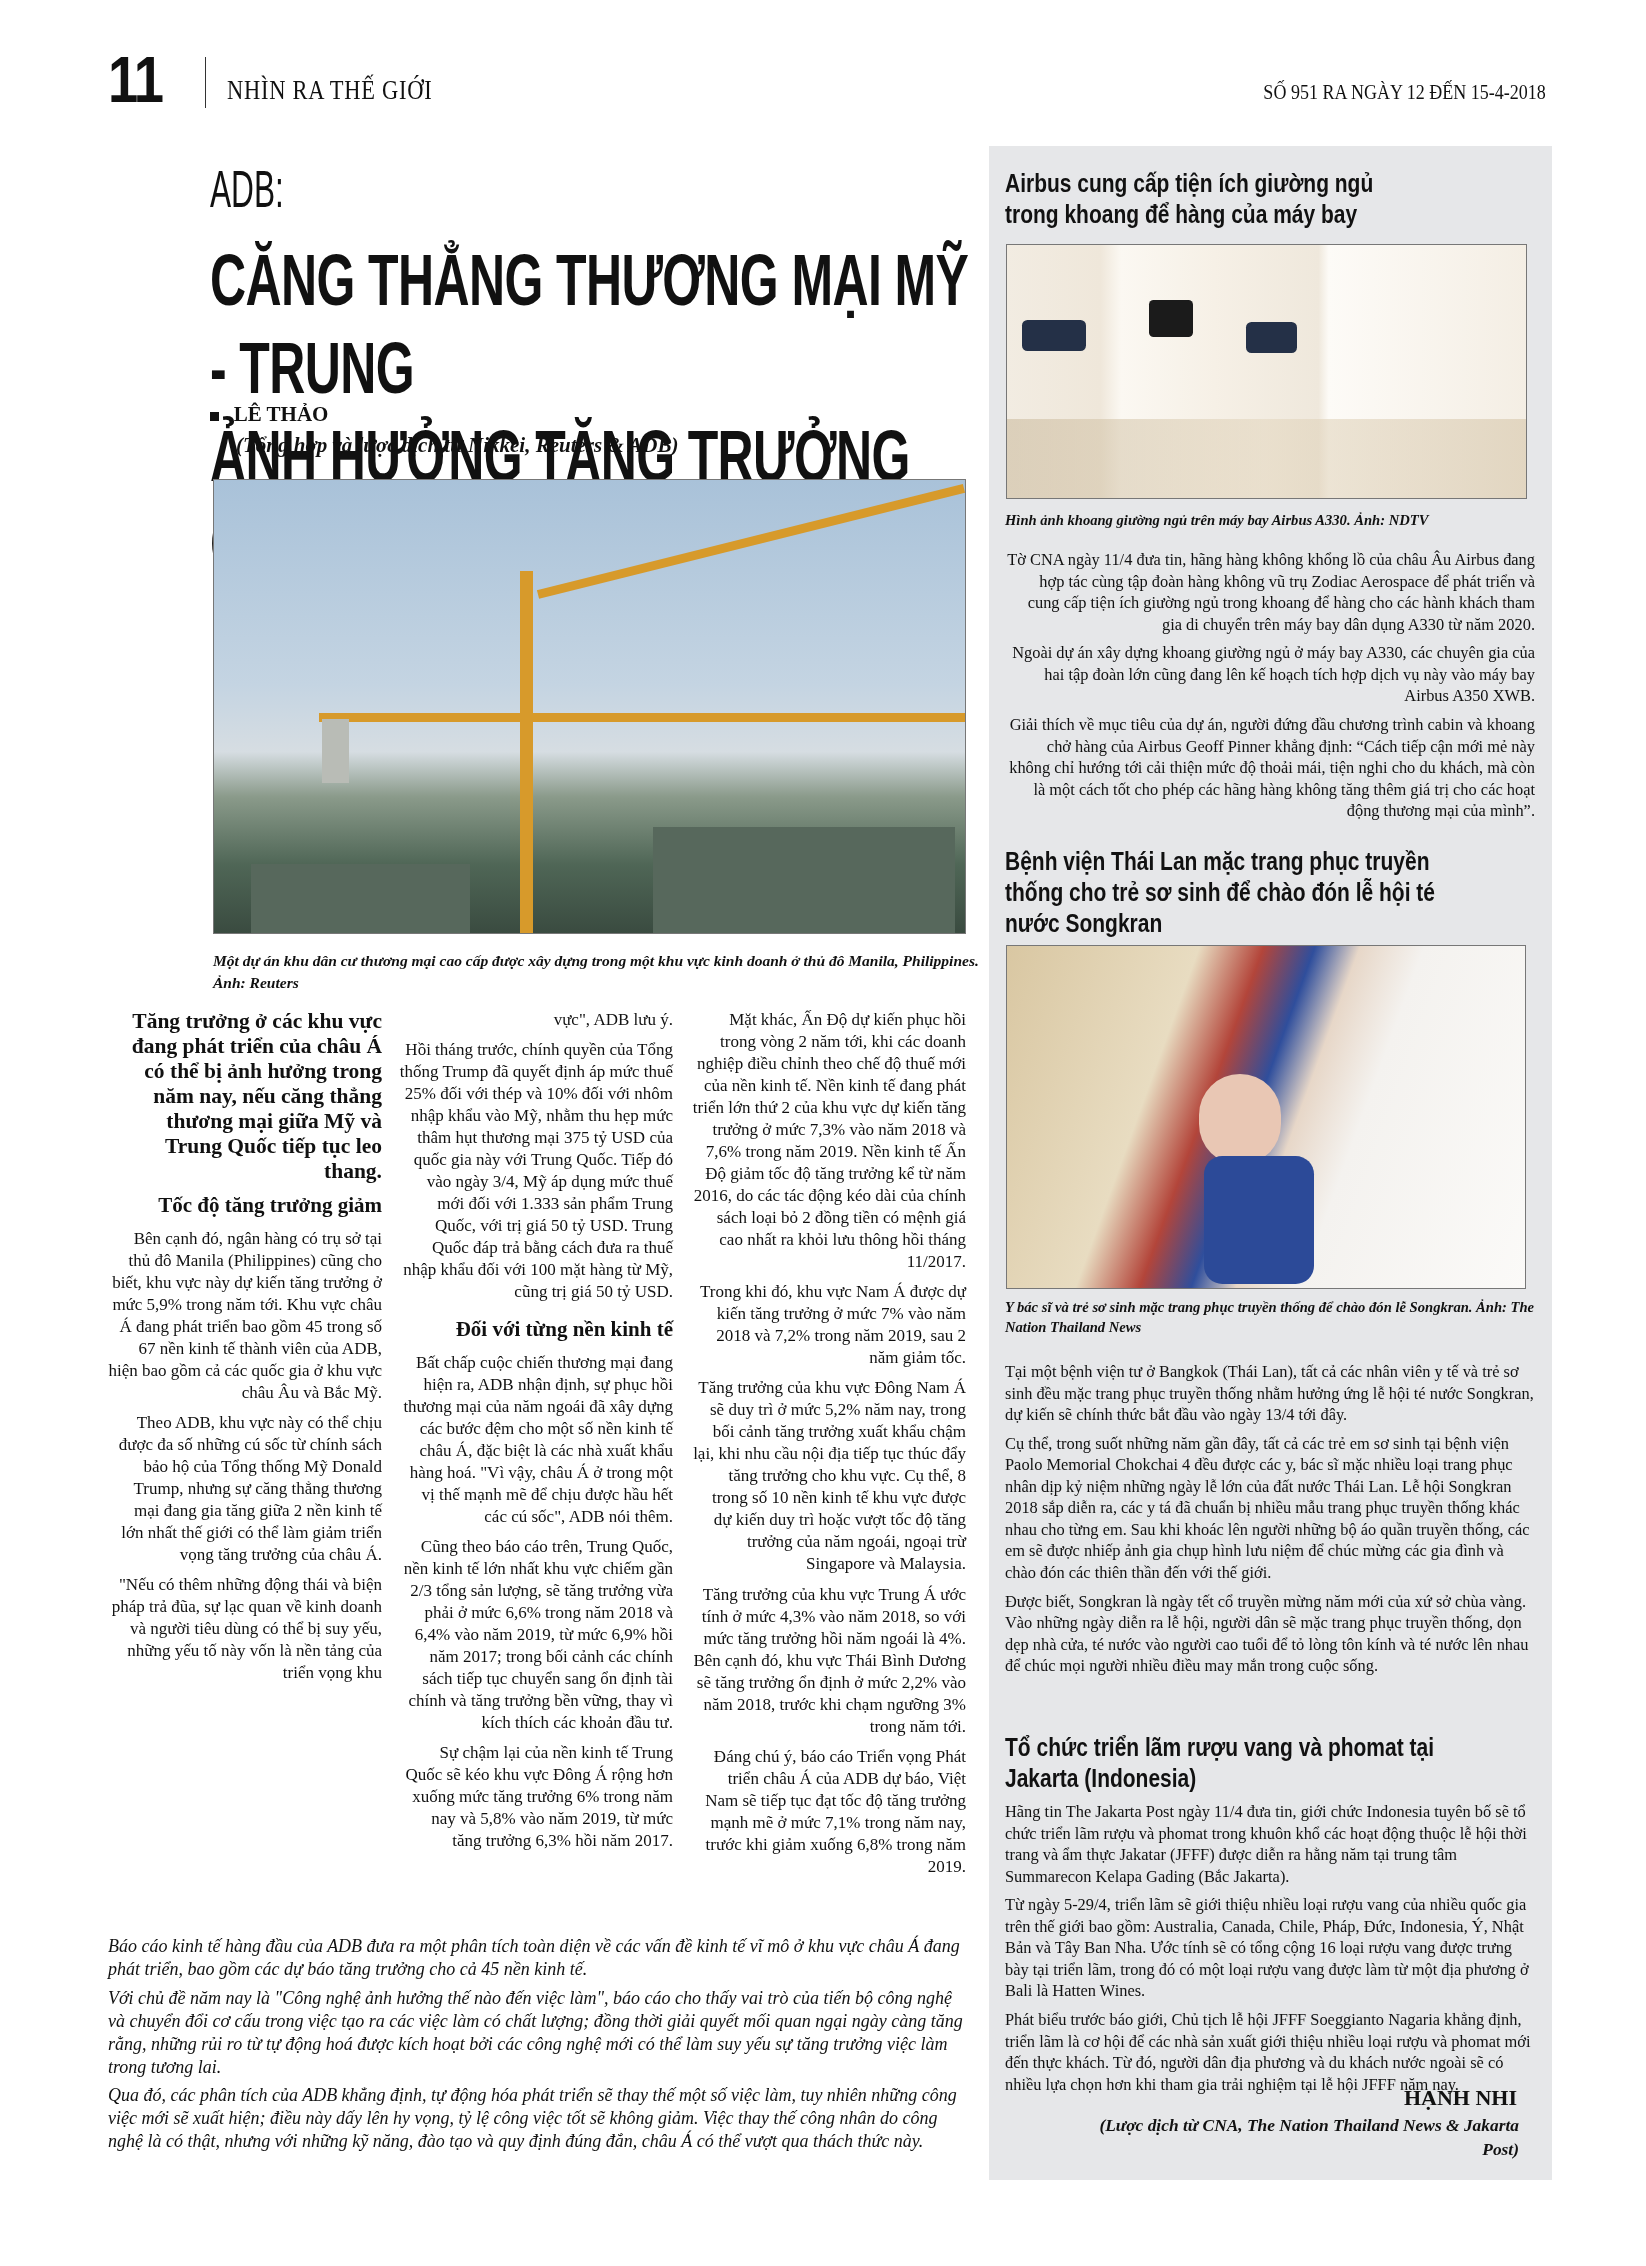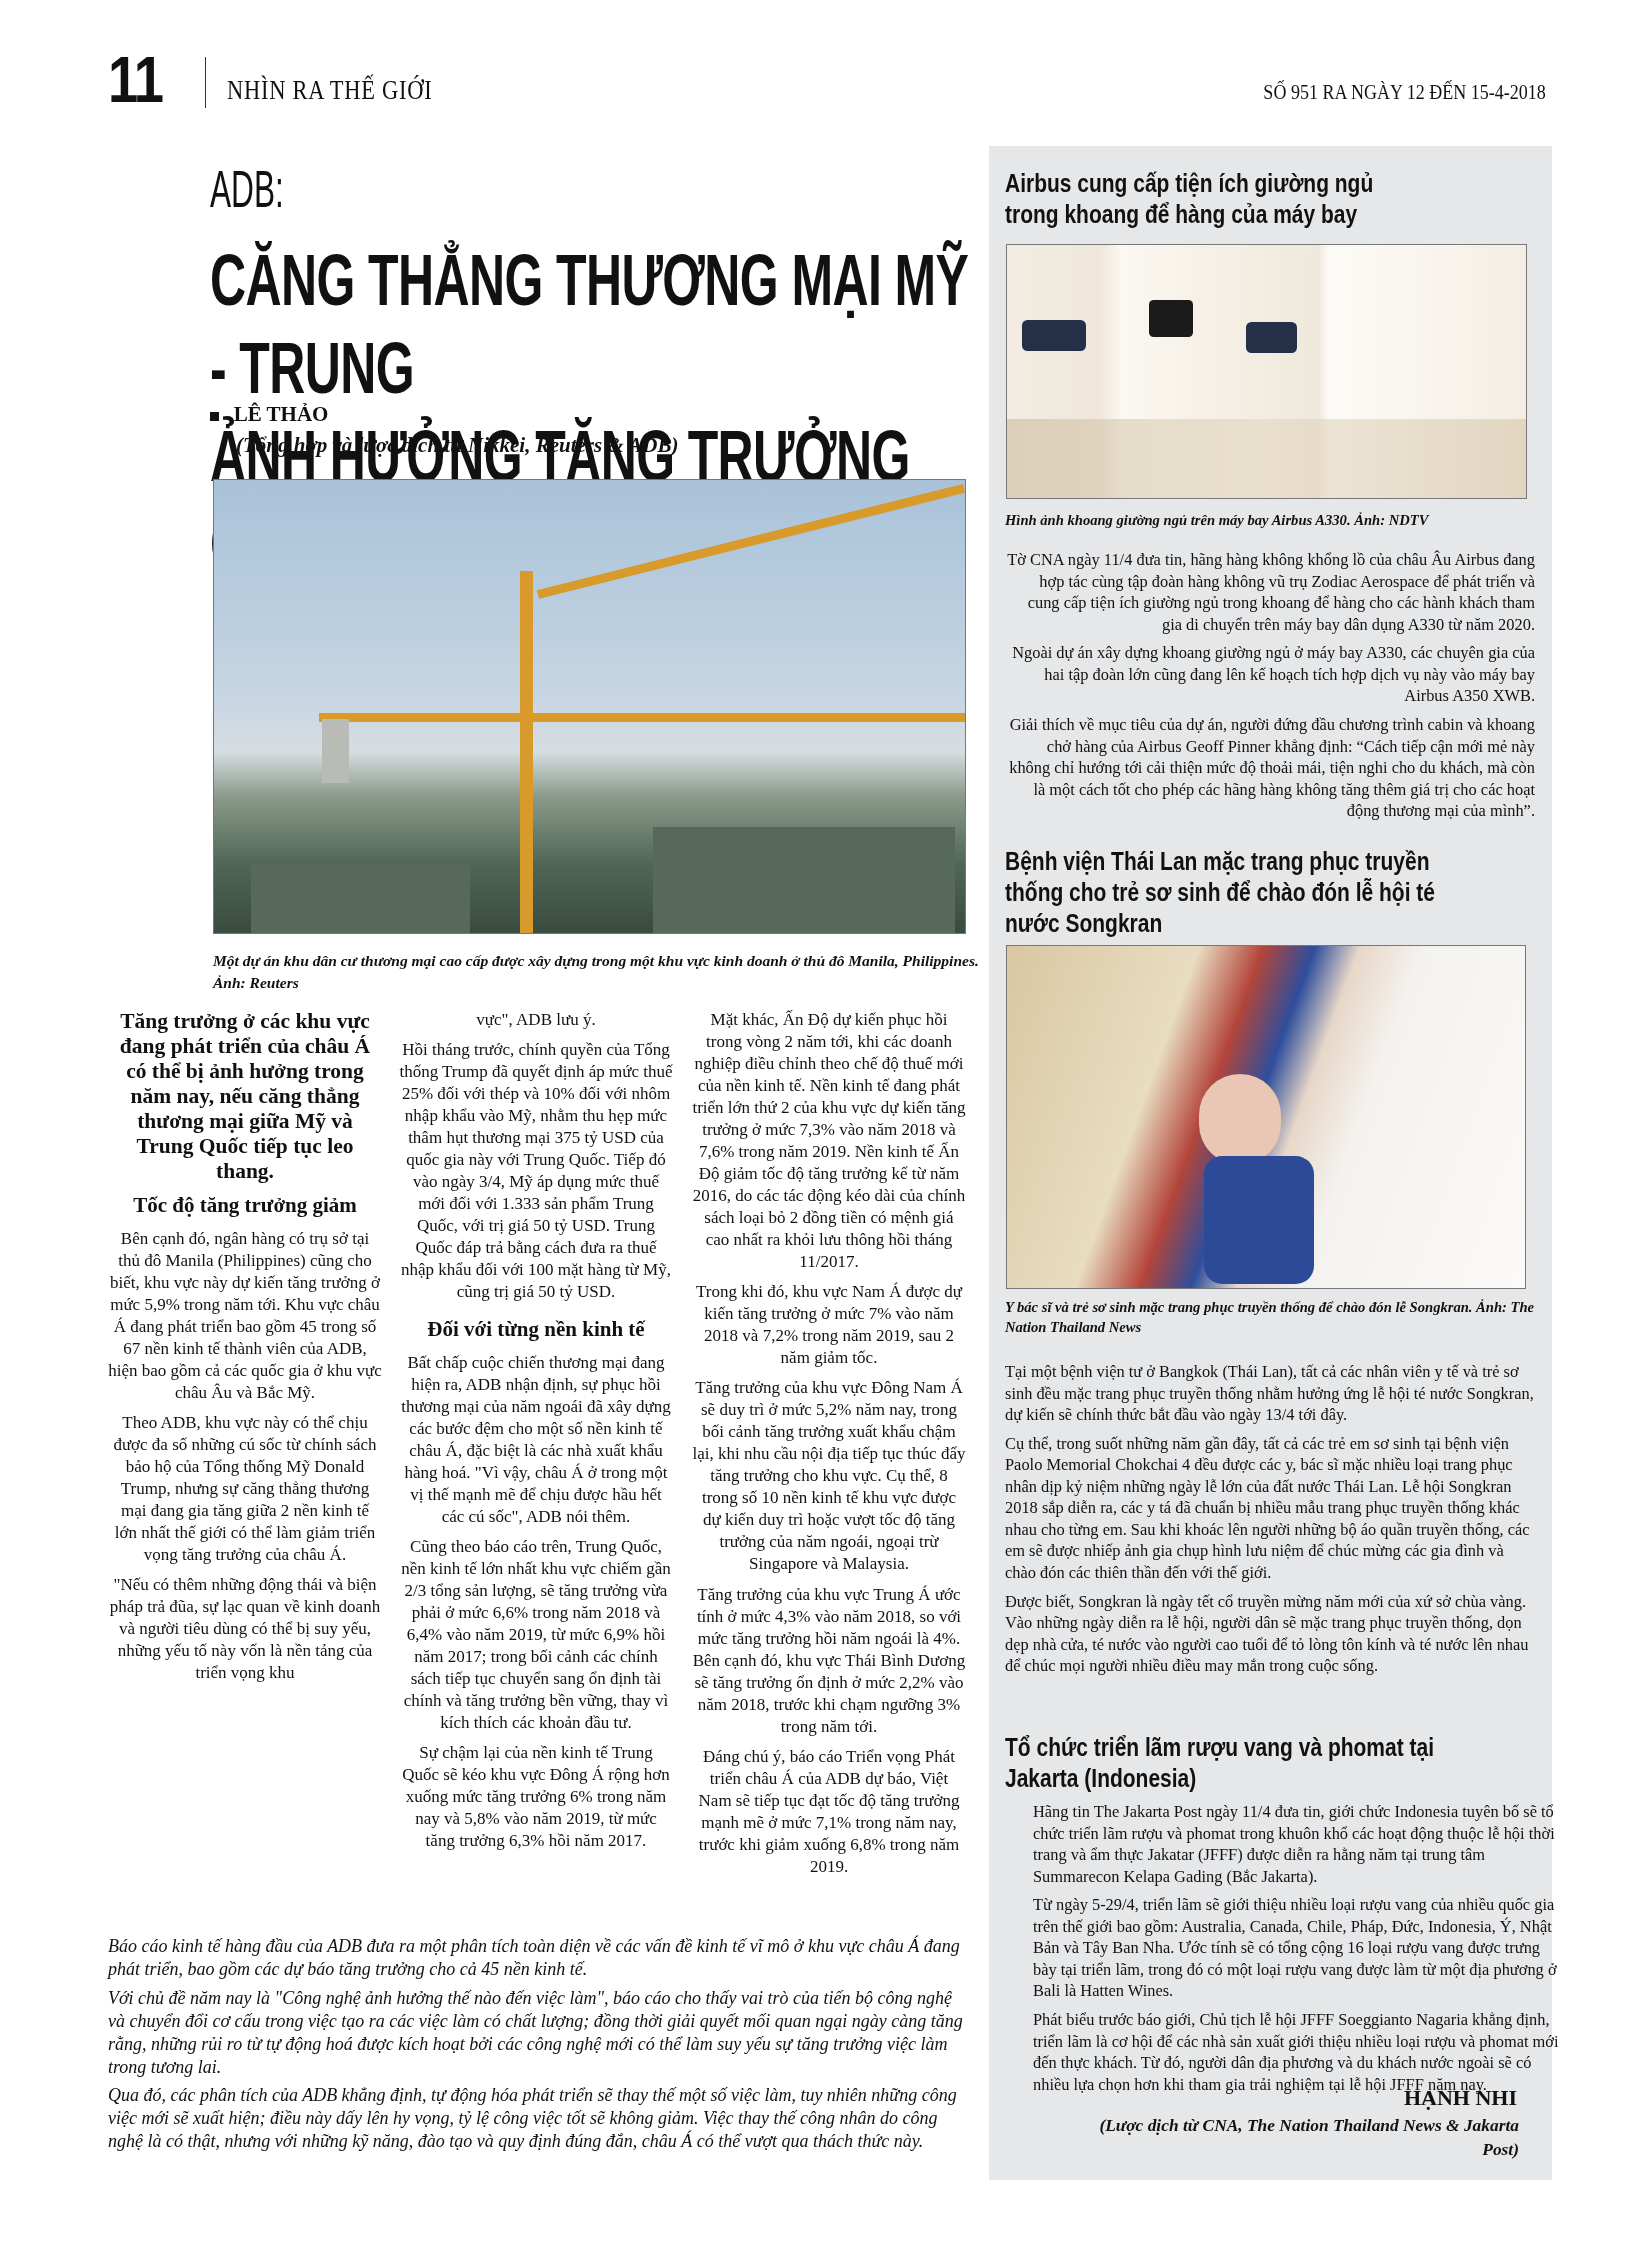--- a/index.html
+++ b/index.html
@@ -14,21 +14,21 @@
   .kicker{left:210px;top:164px;font-family:"Liberation Sans",sans-serif;font-size:51px;line-height:1;transform:scaleX(0.62);transform-origin:left;}
   .headline{left:210px;top:236px;width:1133px;font-family:"Liberation Sans",sans-serif;font-weight:bold;font-size:73px;line-height:88px;transform:scaleX(0.685);transform-origin:left;letter-spacing:-0.9px;}
   .byline{left:210px;top:404px;font-size:21px;font-weight:bold;line-height:1;text-align:right;}
   .byline .sq{display:inline-block;width:9.1px;height:9.1px;background:#111;margin-right:14.6px;vertical-align:middle;}
   .source{left:236px;top:433px;font-size:21px;font-style:italic;font-weight:bold;}
   
   .photo{border:0.9px solid #777;overflow:hidden;}
   .photo-construction{left:213px;top:479px;width:751px;height:453px;background:linear-gradient(#a9c2d9 0%,#c4d4e2 45%,#d6dde2 60%,#8a9a8a 70%,#4f6656 85%,#3a4b40 100%);}
   .caption-main{left:213px;top:950px;width:768px;font-size:15.5px;font-style:italic;font-weight:bold;line-height:22px;}
   
-  .col{font-size:17px;line-height:22px;text-align:center;}
+  .col{font-size:17px;line-height:22px;text-align:right;}
   .col p{margin:0 0 8.2px 0;}
   .col1{left:108px;top:1009px;width:274px;}
   .col2{left:399px;top:1009px;width:274px;}
   .col3{left:692px;top:1009px;width:274px;}
   .lead{font-size:21.5px;font-weight:bold;line-height:25px;margin:0 0 35px 0;}
   .subhead{font-size:21px;font-weight:bold;line-height:27.4px;margin:0 0 5.5px 0;}
   .boxed{left:108px;top:1935px;width:863px;font-size:18px;font-style:italic;line-height:23px;}
   .boxed p{margin:0 0 5.5px 0;}
   
   .sidebar{left:989px;top:146px;width:563px;height:2034px;background:#e6e7e9;}
@@ -125,20 +125,20 @@
   <div style="position:absolute;left:197px;top:210px;width:110px;height:128px;background:#2c4a98;border-radius:18.3px;"></div>
 </div>
 <div class="abs sb-cap" style="top:1297px;">Y bác sĩ và trẻ sơ sinh mặc trang phục truyền thống để chào đón lễ Songkran. Ảnh: The Nation Thailand News</div>
 <div class="abs sb-text" style="top:1361px;">
   <p>Tại một bệnh viện tư ở Bangkok (Thái Lan), tất cả các nhân viên y tế và trẻ sơ sinh đều mặc trang phục truyền thống nhằm hưởng ứng lễ hội té nước Songkran, dự kiến sẽ chính thức bắt đầu vào ngày 13/4 tới đây.</p>
   <p>Cụ thể, trong suốt những năm gần đây, tất cả các trẻ em sơ sinh tại bệnh viện Paolo Memorial Chokchai 4 đều được các y, bác sĩ mặc nhiều loại trang phục nhân dịp kỷ niệm những ngày lễ lớn của đất nước Thái Lan. Lễ hội Songkran 2018 sắp diễn ra, các y tá đã chuẩn bị nhiều mẫu trang phục truyền thống khác nhau cho từng em. Sau khi khoác lên người những bộ áo quần truyền thống, các em sẽ được nhiếp ảnh gia chụp hình lưu niệm để chúc mừng các gia đình và chào đón các thiên thần đến với thế giới.</p>
   <p>Được biết, Songkran là ngày tết cổ truyền mừng năm mới của xứ sở chùa vàng. Vào những ngày diễn ra lễ hội, người dân sẽ mặc trang phục truyền thống, dọn dẹp nhà cửa, té nước vào người cao tuổi để tỏ lòng tôn kính và té nước lên nhau để chúc mọi người nhiều điều may mắn trong cuộc sống.</p>
 </div>
 
 <div class="abs sb-head" style="top:1732px;width:548px;">Tổ chức triển lãm rượu vang và phomat tại Jakarta (Indonesia)</div>
-<div class="abs sb-text" style="top:1801px;margin-left:28px;">
+<div class="abs sb-text" style="top:1801px;">
   <p>Hãng tin The Jakarta Post ngày 11/4 đưa tin, giới chức Indonesia tuyên bố sẽ tổ chức triển lãm rượu và phomat trong khuôn khổ các hoạt động thuộc lễ hội thời trang và ẩm thực Jakatar (JFFF) được diễn ra hằng năm tại trung tâm Summarecon Kelapa Gading (Bắc Jakarta).</p>
   <p>Từ ngày 5-29/4, triển lãm sẽ giới thiệu nhiều loại rượu vang của nhiều quốc gia trên thế giới bao gồm: Australia, Canada, Chile, Pháp, Đức, Indonesia, Ý, Nhật Bản và Tây Ban Nha. Ước tính sẽ có tổng cộng 16 loại rượu vang được trưng bày tại triển lãm, trong đó có một loại rượu vang được làm từ một địa phương ở Bali là Hatten Wines.</p>
   <p>Phát biểu trước báo giới, Chủ tịch lễ hội JFFF Soeggianto Nagaria khẳng định, triển lãm là cơ hội để các nhà sản xuất giới thiệu nhiều loại rượu và phomat mới đến thực khách. Từ đó, người dân địa phương và du khách nước ngoài sẽ có nhiều lựa chọn hơn khi tham gia trải nghiệm tại lễ hội JFFF năm nay.</p>
 </div>
 <div class="abs signer">HẠNH NHI</div>
 <div class="abs sb-src">(Lược dịch từ CNA, The Nation Thailand News &amp; Jakarta Post)</div>
 
 
 </body></html>

